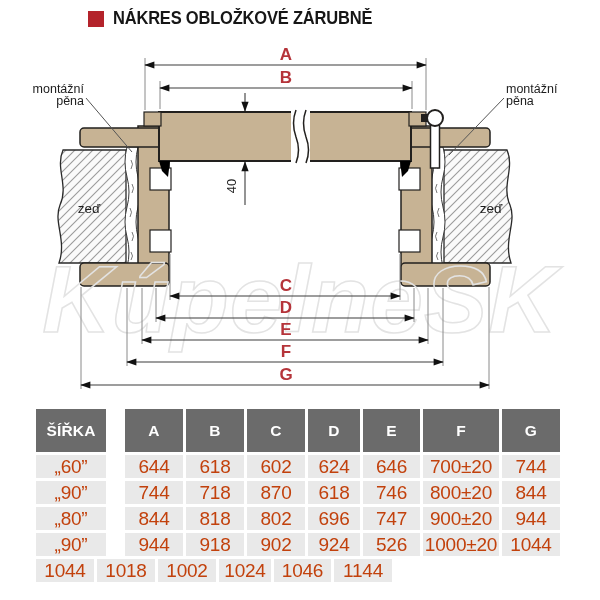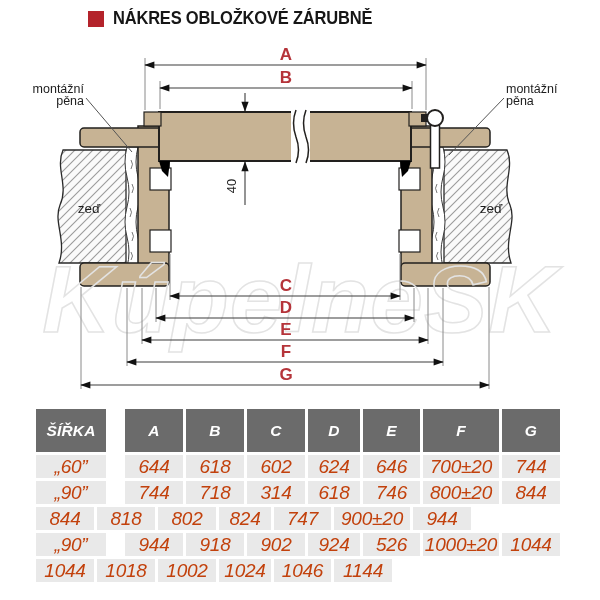--- a/index.html
+++ b/index.html
@@ -28,21 +28,21 @@
   .anno{fill:#1d1d1d;font-size:12.5px;}
   .wallword{fill:#1d1d1d;font-size:13.5px;text-anchor:middle;}
   .leader{stroke:#555555;stroke-width:1;fill:none;}
   .forty{fill:#1d1d1d;font-size:13px;text-anchor:middle;}
   .watermark{
     fill:none;stroke:#e3e3e3;stroke-width:1.5;
     font-size:95px;font-weight:bold;font-style:italic;letter-spacing:1px;text-anchor:middle;
   }
   
   .size-table{position:absolute;left:36px;top:409px;z-index:4;}
-  .trow{display:flex;gap:3px;margin-bottom:3px;font-style:italic;}
+  .trow{display:flex;gap:3px;margin-bottom:3px;}
   .cell{
     display:flex;align-items:center;justify-content:center;
     font-size:19px;color:#c2410c;background:#e9e9e9;height:23px;
     letter-spacing:-0.2px;
   }
   .th{
     background:#6b6b6b;color:#ffffff;font-weight:bold;height:43px;font-size:15.5px;
     letter-spacing:0.2px;
   }
   .c0{width:70px;margin-right:16px;}
@@ -180,32 +180,33 @@
     <div class="cell c4">624</div>
     <div class="cell c5">646</div>
     <div class="cell c6">700±20</div>
     <div class="cell c7">744</div>
   </div>
 
   <div class="trow">
     <div class="cell c0">„90”</div>
     <div class="cell c1">744</div>
     <div class="cell c2">718</div>
-    <div class="cell c3">314</div>
+    <div class="cell c3">870</div>
     <div class="cell c4">618</div>
     <div class="cell c5">746</div>
     <div class="cell c6">800±20</div>
     <div class="cell c7">844</div>
   </div>
 
   <div class="trow">
+    <div class="cell c0">„80”</div>
     <div class="cell c1">844</div>
     <div class="cell c2">818</div>
     <div class="cell c3">802</div>
-    <div class="cell c4">824</div>
+    <div class="cell c4">696</div>
     <div class="cell c5">747</div>
     <div class="cell c6">900±20</div>
     <div class="cell c7">944</div>
   </div>
 
   <div class="trow">
     <div class="cell c0">„90”</div>
     <div class="cell c1">944</div>
     <div class="cell c2">918</div>
     <div class="cell c3">902</div>

